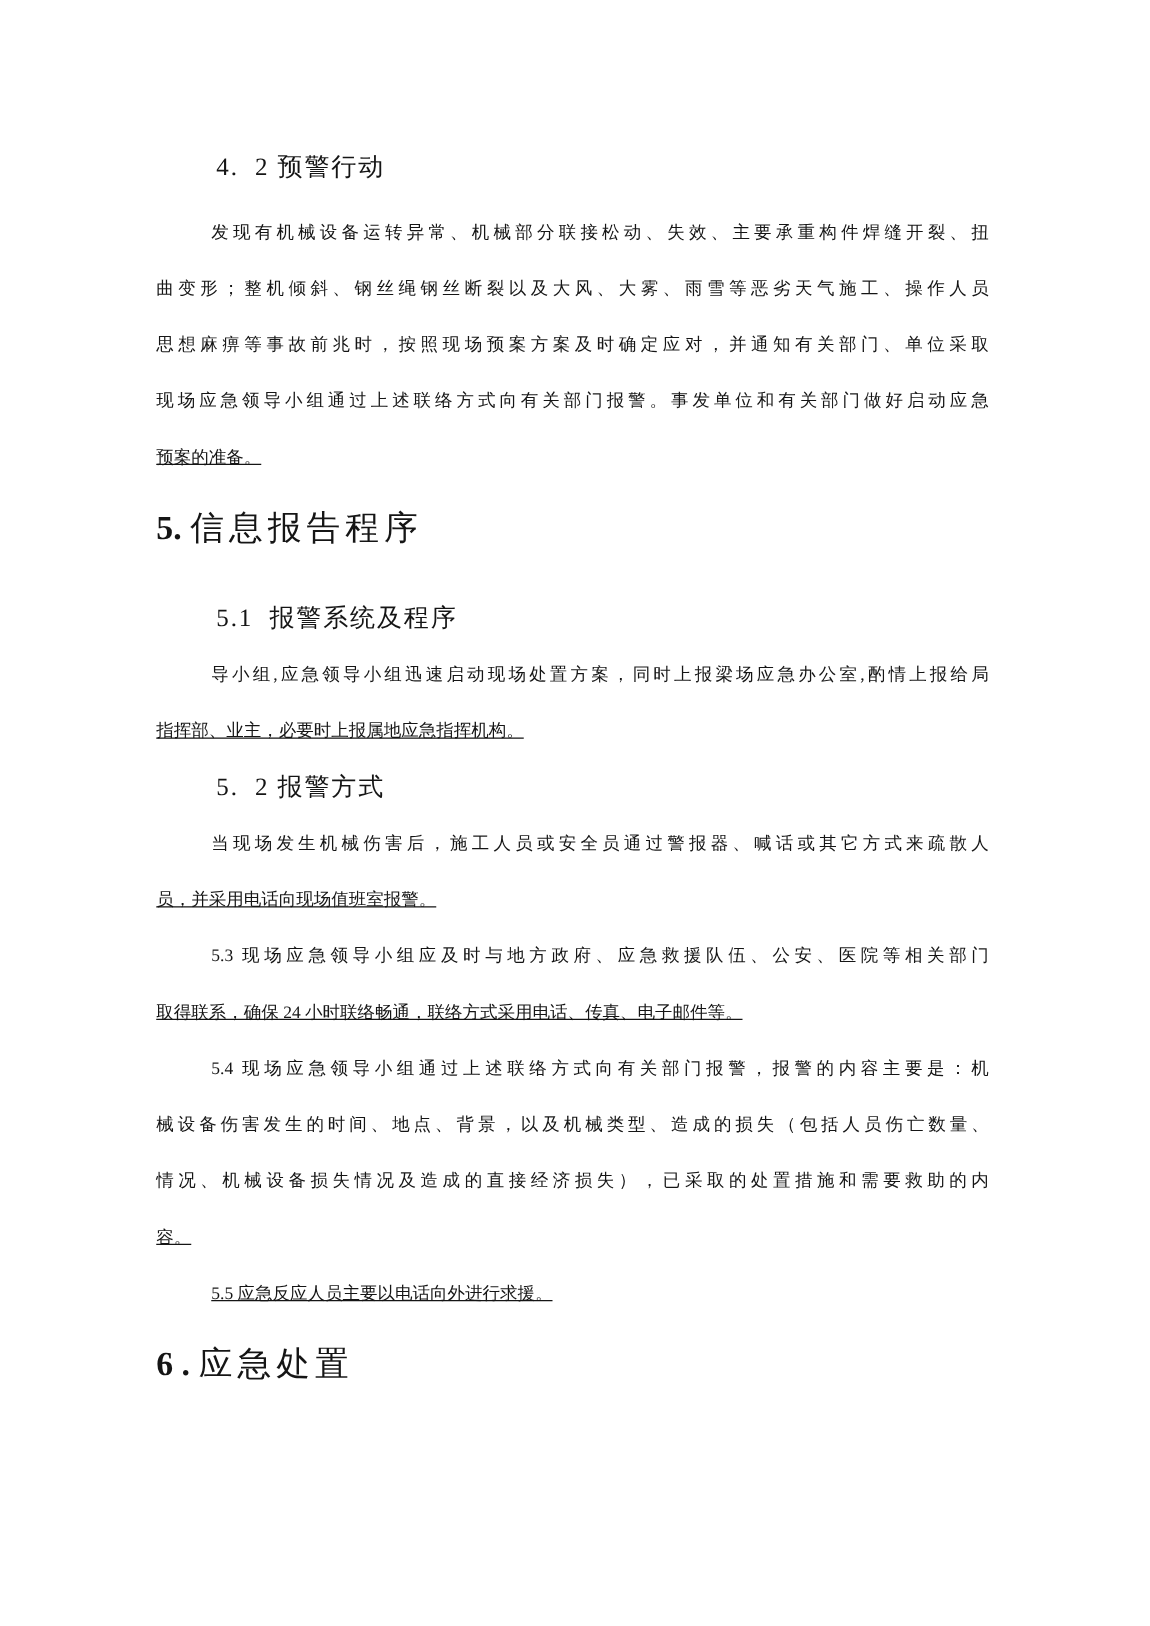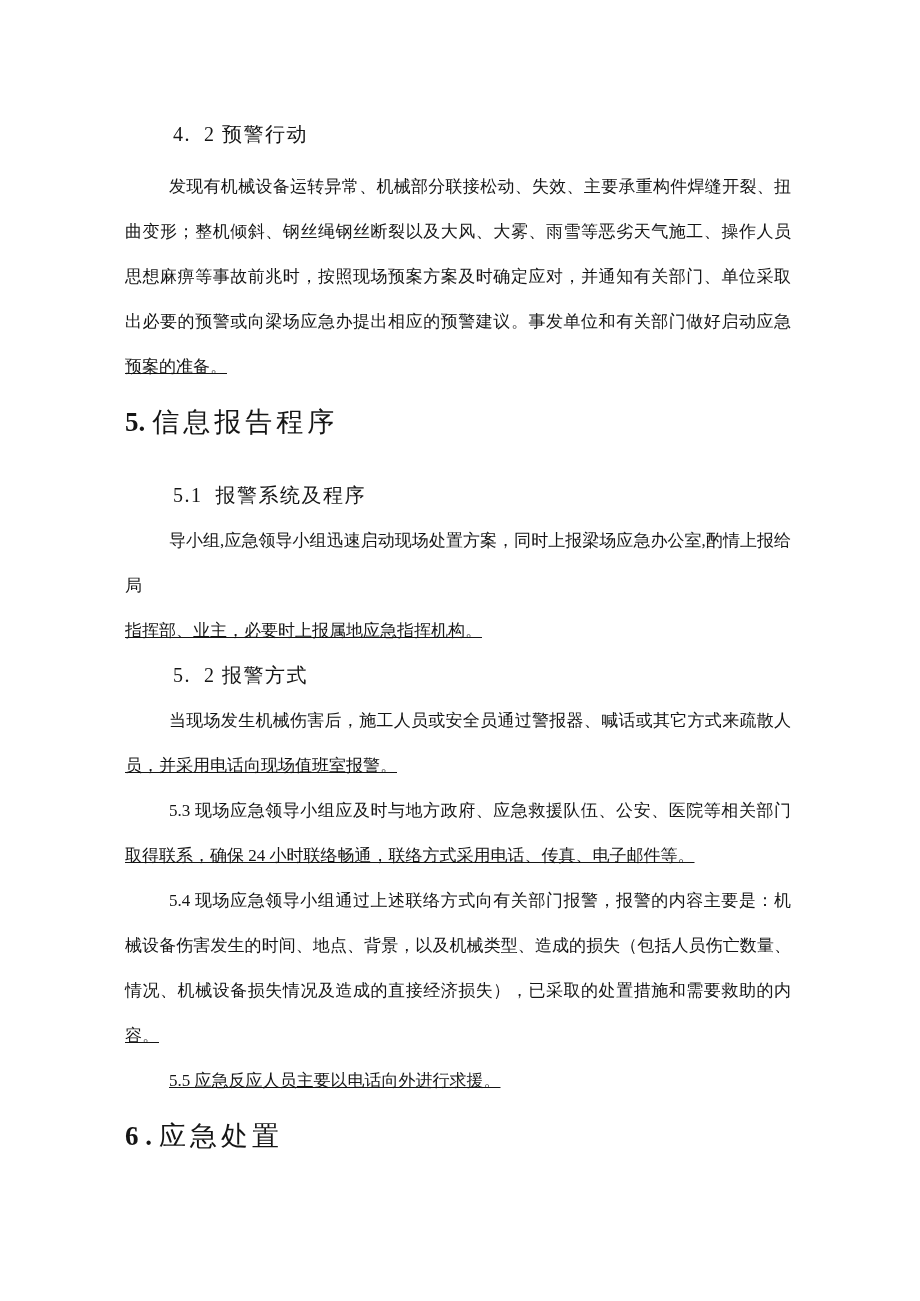--- a/index.html
+++ b/index.html
@@ -17,21 +17,21 @@
   }
   .doc-body {
     position: absolute;
     top: 112px;
     left: 125px;
     width: 666px;
     color: #151515;
   }
   
   .para .line {
-    font-size: 17px;
+    font-size: 14px;
     line-height: 45px;
     text-align: justify;
     text-align-last: justify;
     white-space: pre-wrap;
   }
   .para .line:last-child {
     text-align: left;
     text-align-last: left;
     text-decoration: underline;
   }
@@ -68,21 +68,21 @@
 </head>
 <body style="background: rgb(255, 255, 255);">
 
 <div class="page">
   <div class="doc-body" id="doc" style="color: rgb(21, 21, 21);">
       <div class="h2">4.  2 预警行动</div>
       <div class="para">
         <div class="line">发现有机械设备运转异常、机械部分联接松动、失效、主要承重构件焊缝开裂、扭</div>
         <div class="line">曲变形；整机倾斜、钢丝绳钢丝断裂以及大风、大雾、雨雪等恶劣天气施工、操作人员</div>
         <div class="line">思想麻痹等事故前兆时，按照现场预案方案及时确定应对，并通知有关部门、单位采取</div>
-        <div class="line">出必要的预警或向梁场应急办提出相应的预警建议。事发单位和有关部门做好启动应急</div>
+        <div class="line">现场应急领导小组通过上述联络方式向有关部门报警。事发单位和有关部门做好启动应急</div>
         <div class="line">预案的准备。</div>
       </div>
       <div class="h1"><span class="h1num">5.</span><span class="h1text">信息报告程序</span></div>
       <div class="h2">5.1  报警系统及程序</div>
       <div class="para">
         <div class="line">导小组,应急领导小组迅速启动现场处置方案，同时上报梁场应急办公室,酌情上报给局</div>
         <div class="line">指挥部、业主，必要时上报属地应急指挥机构。</div>
       </div>
       <div class="h2">5.  2 报警方式</div>
       <div class="para">

